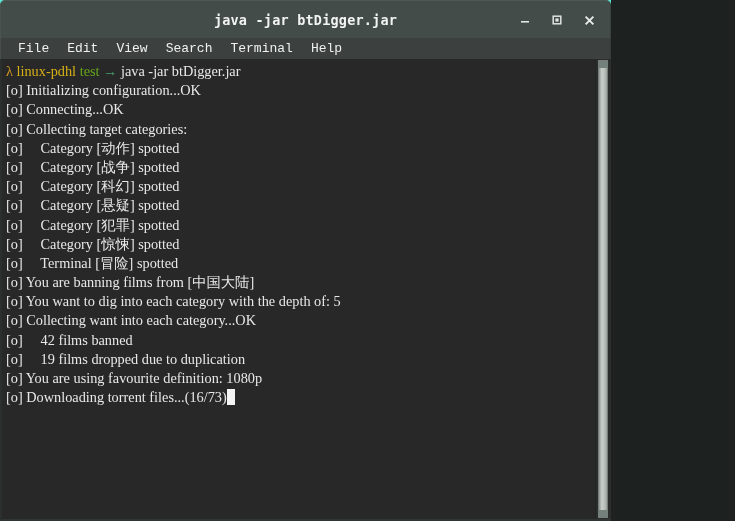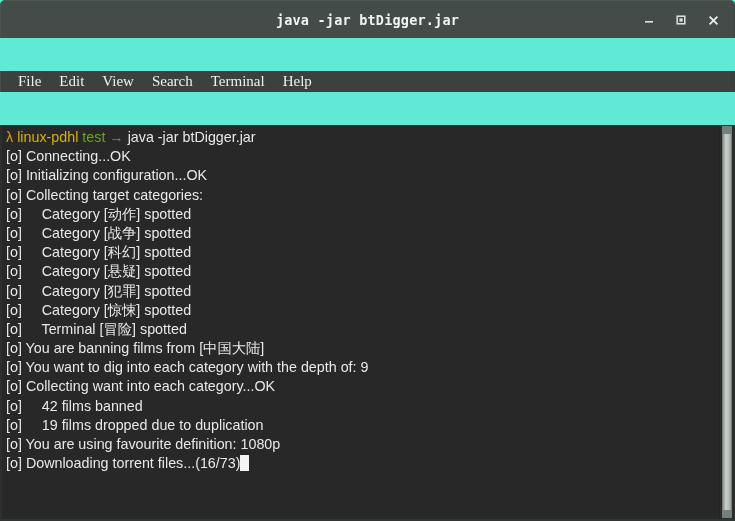--- a/index.html
+++ b/index.html
@@ -7,26 +7,25 @@
   html, body {
     width: 735px;
     height: 521px;
     background: #1d211f;
     overflow: hidden;
     font-family: "DejaVu Sans Mono", monospace;
   }
 
   #window {
     position: relative;
-    width: 735px;
+    width: 611px;
     height: 521px;
     background: #5eead4;
     display: flex;
     flex-direction: column;
-    gap: 33px;
   }
 
   
   #titlebar {
     position: relative;
     height: 38px;
     min-height: 38px;
     background: #434c48;
     border-top: 1px solid #4e5853;
     border-left: 1px solid #4a534f;
@@ -77,22 +76,22 @@
     background: #3c403e;
     border-left: 1px solid #464f4b;
     border-right: 1px solid #343b39;
     display: flex;
     align-items: center;
     padding-left: 8px;
   }
 
   .menu-item {
     color: #eef1f0;
-    font-family: Liberation Serif, serif;
-    font-size: 15px;
+    font-family: Liberation Mono, monospace;
+    font-size: 13px;
     padding: 0 9px;
     line-height: 21px;
     white-space: nowrap;
     cursor: default;
   }
 
   
   #term-wrap {
     position: relative;
     flex: 1;
@@ -105,21 +104,21 @@
   }
 
   #screen {
     flex: 1;
     padding: 3px 0 0 4px;
     overflow: hidden;
     background: #282828;
   }
 
   .line {
-    font-family: Liberation Sans, sans-serif;
+    font-family: Liberation Serif, serif;
     font-size: 14.3px;
     line-height: 19.2px;
     height: 19.2px;
     color: #e8e8e8;
     white-space: pre;
     letter-spacing: 0px;
   }
 
   .tag      { color: #e8e8e8; }
   .txt      { color: #e8e8e8; }
@@ -202,32 +201,32 @@
     <span class="menu-item">Terminal</span>
     <span class="menu-item">Help</span>
   </div>
 
   <div id="term-wrap">
     <div id="screen">
 
       <div class="line"><span class="p-lambda">λ</span><span class="txt"> </span><span class="p-host">linux-pdhl</span><span class="txt"> </span><span class="p-dir">test</span><span class="txt"> </span><span class="p-arrow">→</span><span class="txt"> </span><span class="p-cmd">java -jar btDigger.jar</span></div>
 
       <div id="log-lines">
+          <div class="line"><span class="tag">[o]</span><span class="txt"> Initializing configuration...OK</span></div>
           <div class="line"><span class="tag">[o]</span><span class="txt"> Connecting...OK</span></div>
-          <div class="line"><span class="tag">[o]</span><span class="txt"> Initializing configuration...OK</span></div>
           <div class="line"><span class="tag">[o]</span><span class="txt"> Collecting target categories:</span></div>
           <div class="line"><span class="tag">[o]</span><span class="txt">     Category [动作] spotted</span></div>
           <div class="line"><span class="tag">[o]</span><span class="txt">     Category [战争] spotted</span></div>
           <div class="line"><span class="tag">[o]</span><span class="txt">     Category [科幻] spotted</span></div>
           <div class="line"><span class="tag">[o]</span><span class="txt">     Category [悬疑] spotted</span></div>
           <div class="line"><span class="tag">[o]</span><span class="txt">     Category [犯罪] spotted</span></div>
           <div class="line"><span class="tag">[o]</span><span class="txt">     Category [惊悚] spotted</span></div>
           <div class="line"><span class="tag">[o]</span><span class="txt">     Terminal [冒险] spotted</span></div>
           <div class="line"><span class="tag">[o]</span><span class="txt"> You are banning films from [中国大陆]</span></div>
-          <div class="line"><span class="tag">[o]</span><span class="txt"> You want to dig into each category with the depth of: 9</span></div>
+          <div class="line"><span class="tag">[o]</span><span class="txt"> You want to dig into each category with the depth of: 5</span></div>
           <div class="line"><span class="tag">[o]</span><span class="txt"> Collecting want into each category...OK</span></div>
           <div class="line"><span class="tag">[o]</span><span class="txt">     42 films banned</span></div>
           <div class="line"><span class="tag">[o]</span><span class="txt">     19 films dropped due to duplication</span></div>
           <div class="line"><span class="tag">[o]</span><span class="txt"> You are using favourite definition: 1080p</span></div>
           <div class="line"><span class="tag">[o]</span><span class="txt"> Downloading torrent files...(16/73)</span><span class="cursor"></span></div>
         </div>
 
     </div>
 
     <div id="scrollbar">

